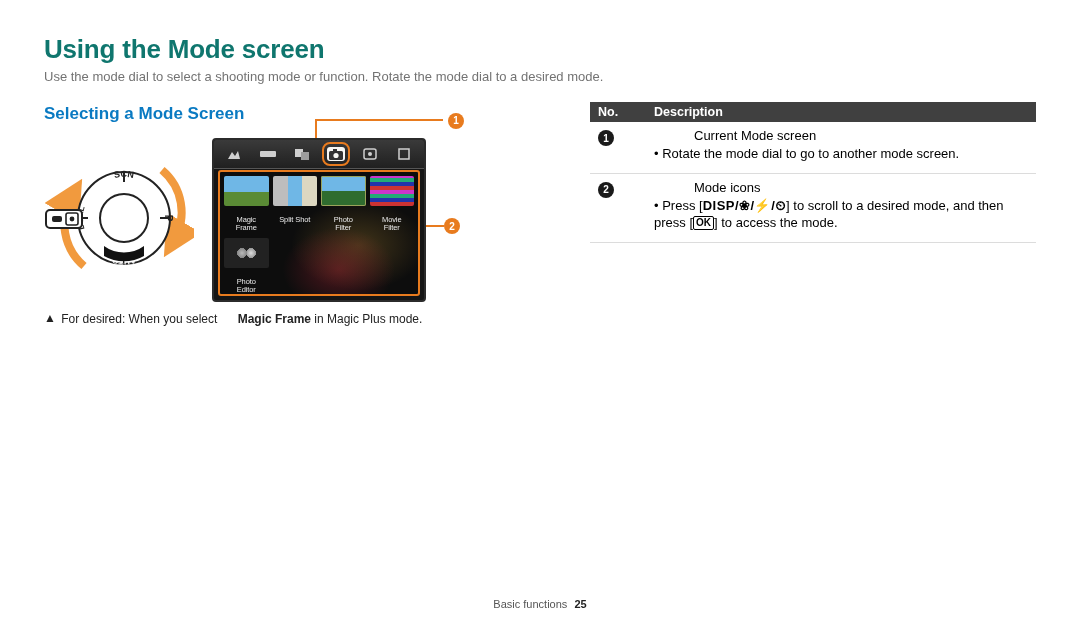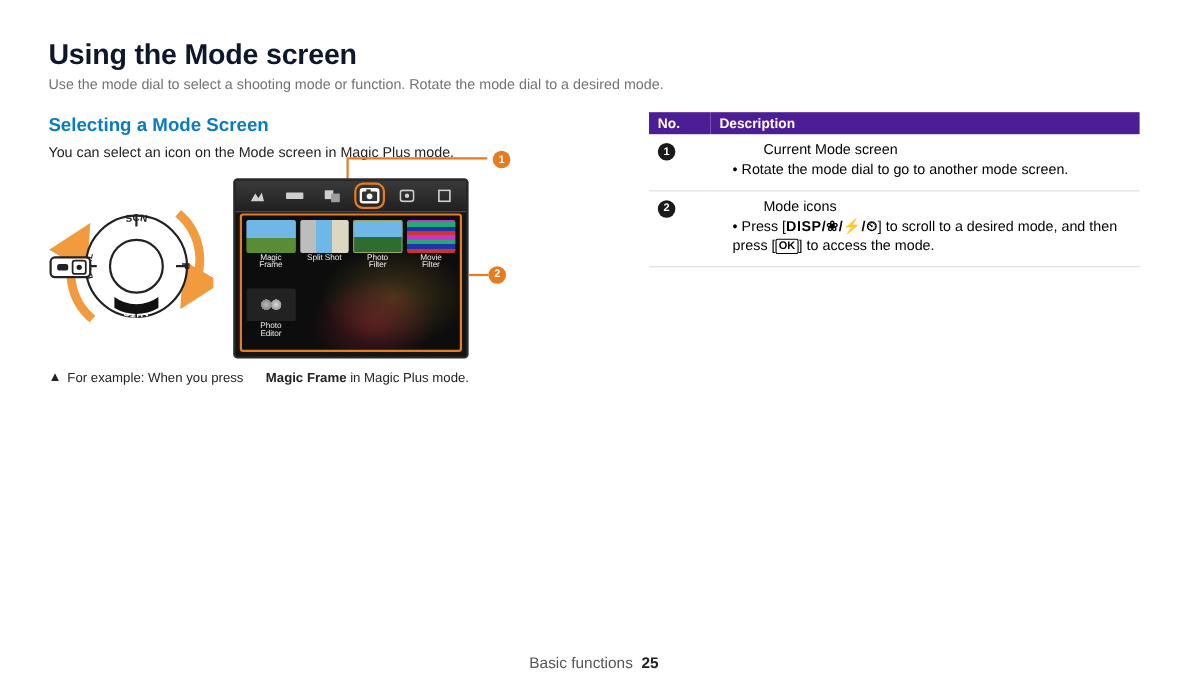--- a/index.html
+++ b/index.html
@@ -16,21 +16,21 @@
   .page {
     padding: 34px 44px 0 44px;
     display: flex;
     flex-direction: column;
     height: 100%;
     box-sizing: border-box;
   }
   h1.title {
     font-size: 26px;
     font-weight: 700;
-    color: #0f172a;
+    color: #0f766e;
     margin: 0 0 4px 0;
     letter-spacing: -0.2px;
   }
   .intro {
     font-size: 13px;
     margin: 0 0 18px 0;
     color: #737373;
   }
   .columns {
     display: flex;
@@ -121,21 +121,21 @@
     background: radial-gradient(80px 60px at 60% 80%, rgba(200,40,60,.35), transparent 70%),
                 radial-gradient(90px 60px at 70% 60%, rgba(220,170,60,.25), transparent 75%),
                 #0d0d0d;
     padding: 4px;
     border-radius: 3px;
   }
   .tile {
     display: flex;
     flex-direction: column;
     align-items: center;
-    gap: 0;
+    gap: 10px;
   }
   .thumb {
     width: 100%;
     height: 30px;
     border-radius: 2px;
   }
   .thumb.landscape { background: linear-gradient(#6fb7e6 55%, #5a8b35 55%); }
   .thumb.split { background: linear-gradient(90deg,#bdbdbd 0 33%,#6fb7e6 33% 66%,#dcd7c1 66%); }
   .thumb.filter { background: linear-gradient(#6fb7e6 50%, #2f6c2f 50%); box-shadow: inset 0 0 0 1px #9aa35a; }
   .thumb.movie {
@@ -181,21 +181,21 @@
     position: absolute; top: 8px; left: 104px; width:2px; height:16px; background:#e87b1e;
   }
 
   
   table.desc {
     width: 100%;
     border-collapse: collapse;
     font-size: 13px;
   }
   table.desc thead th {
-    background: #4c1d95;
+    background: #404040;
     color: #fff;
     font-weight: 600;
     text-align: left;
     padding: 3px 8px;
     font-size: 12.5px;
   }
   table.desc thead th:first-child { width: 40px; }
   table.desc tbody td {
     border-bottom: 1px solid #dcdcdc;
     padding: 6px 8px 10px 8px;
@@ -203,52 +203,51 @@
   }
   table.desc tbody tr:last-child td { border-bottom: 1px solid #dcdcdc;}
   .rownum {
     width: 16px; height: 16px; border-radius: 50%;
     background: #1a1a1a; color: #fff;
     font-size: 10px; font-weight: 700;
     display: inline-flex; align-items: center; justify-content: center;
     margin-top: 2px;
   }
   .cell-title { font-weight: 400; margin-left: 40px; }
-  .bullet { padding-left: 0; margin: 2px 0 0 12px; list-style: none;}
+  .bullet { padding-left: 0; margin: 2px 0 0 0; list-style: none;}
   .bullet li::before { content: "• "; }
   .bullet li { line-height: 1.35;}
   .inline-icons { letter-spacing: .5px; font-weight:700;}
   .ok-chip {
     display:inline-block; border:1.3px solid #000; border-radius:2px;
     padding: 0 2px; font-size: 10px; font-weight:700; line-height:12px;
     transform: translateY(-1px);
   }
 
   
   .footer {
     position: absolute;
     bottom: 20px;
     left: 0; right: 0;
     text-align: center;
-    font-size: 14px;
+    font-size: 11px;
     color: #555;
   }
   .footer .pg { font-weight: 700; color:#222; margin-left: 4px;}
 </style>
 </head>
 <body>
 
 <div class="page">
   <h1 class="title">Using the Mode screen</h1>
   <p class="intro">Use the mode dial to select a shooting mode or function. Rotate the mode dial to a desired mode.</p>
 
   <div class="columns">
     <div class="col-left">
       <h2 class="subheading">Selecting a Mode Screen</h2>
-      <p class="body-text">You can select an icon on the Mode screen in Magic Plus mode.</p>
 
       <div class="figure-row">
 
         <div class="dial-wrap">
           <svg class="dial-svg" viewBox="0 0 150 160">
             <defs>
               <marker id="ah" viewBox="0 0 10 10" refX="5" refY="5" markerWidth="5" markerHeight="5" orient="auto-start-reverse">
                 <path d="M0 0 L10 5 L0 10 z" fill="#f19a3e"></path>
               </marker>
             </defs>
@@ -359,21 +358,21 @@
 
           <div class="callout callout2">
             <div class="line-h"></div>
             <span class="num">2</span>
           </div>
         </div>
       </div>
 
       <p class="caption">
         <span class="tri">▲</span>
-        <span>For example: When you press </span><span class="bold">Magic Frame</span><span> in Magic Plus mode.</span>
+        <span>For desired: When you select </span><span class="bold">Magic Frame</span><span> in Magic Plus mode.</span>
       </p>
     </div>
 
     <div class="col-right">
       <table class="desc">
         <thead>
           <tr>
             <th>No.</th>
             <th>Description</th>
           </tr>

